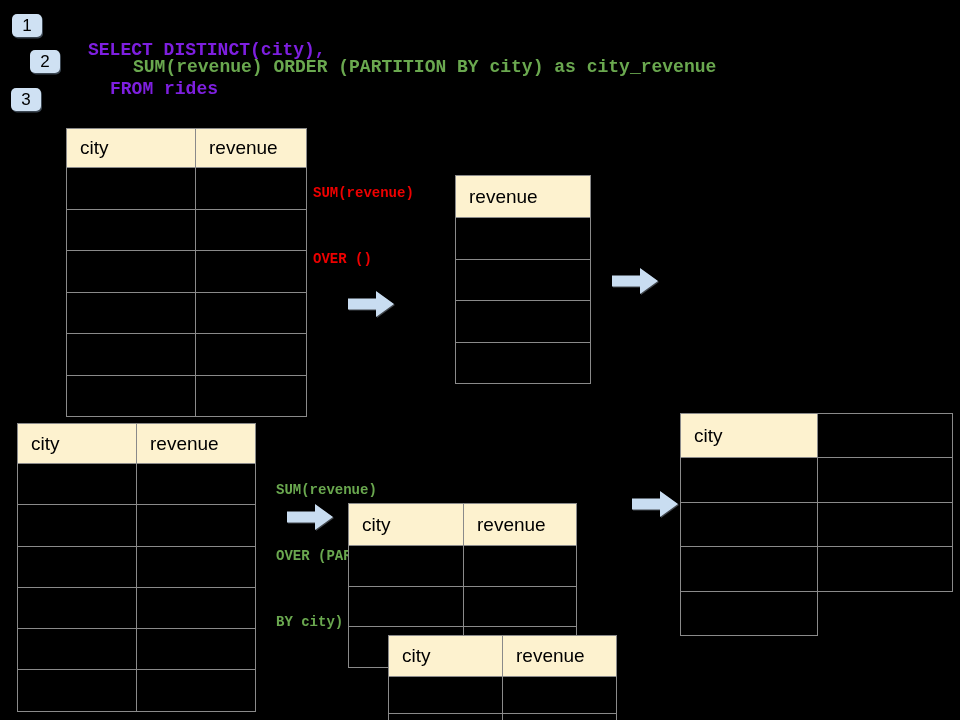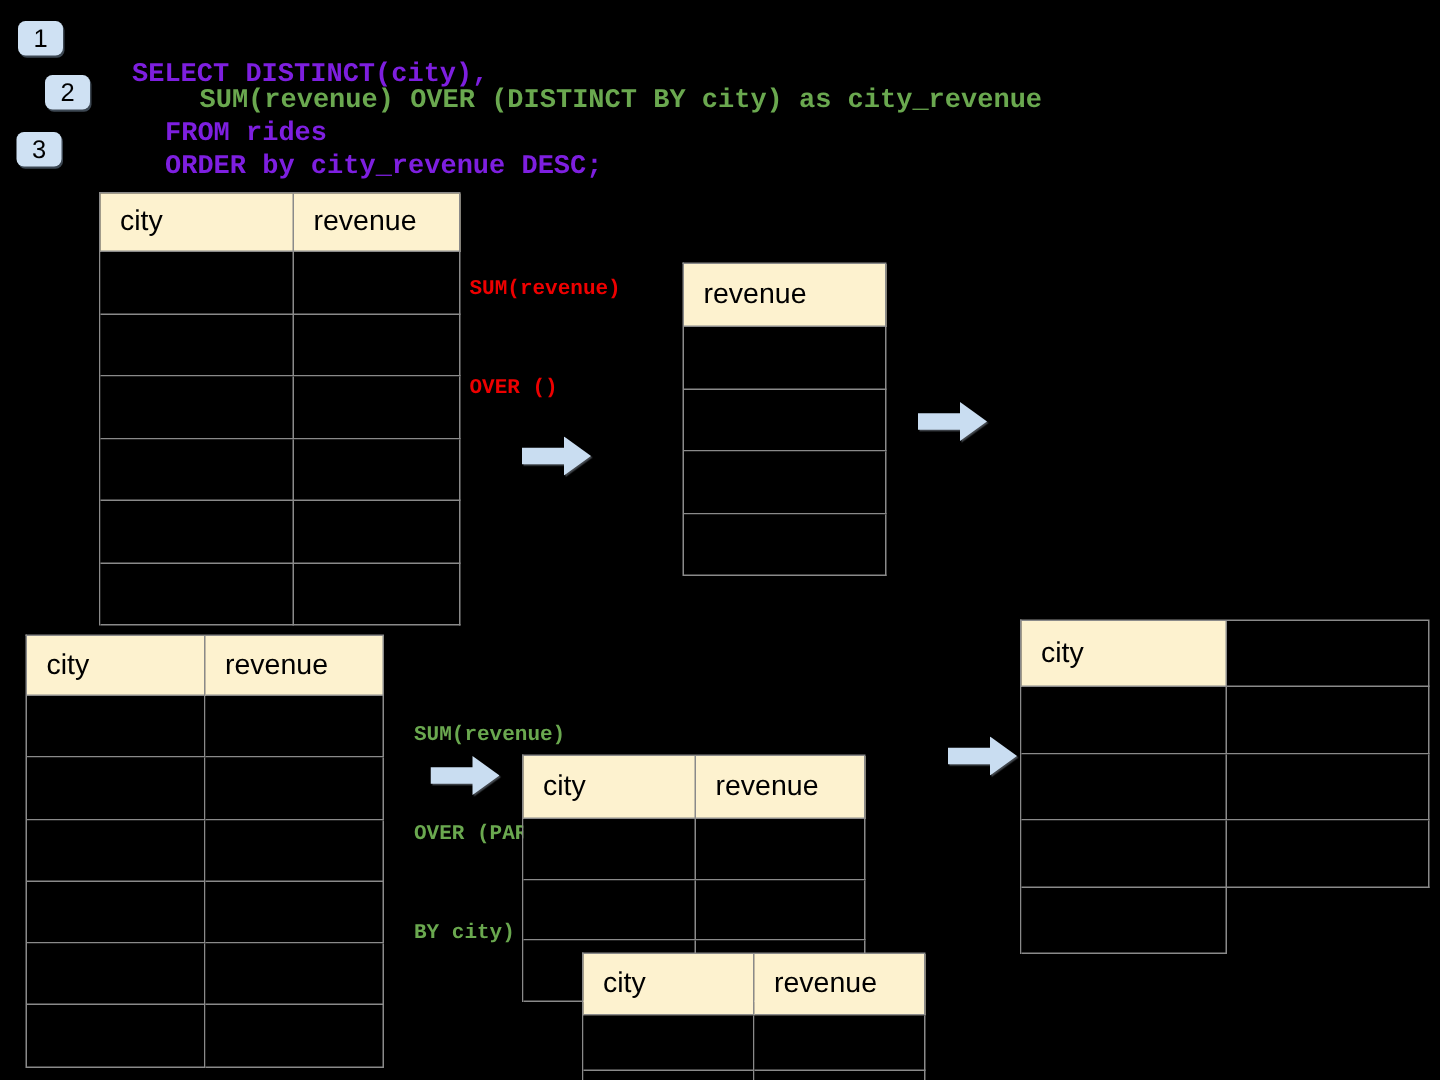--- a/index.html
+++ b/index.html
@@ -93,23 +93,22 @@
 </head>
 <body>
 
 <div id="canvas">
 
   <div class="badge b1">1</div>
   <div class="badge b2">2</div>
   <div class="badge b3">3</div>
 
   <div class="code purple ln1">SELECT DISTINCT(city),</div>
-  <div class="code green  ln3">SUM(revenue) OVER (DISTINCT BY city) as city_revenue</div>
+  <div class="code green  ln3">SUM(revenue) ORDER (PARTITION BY city) as city_revenue</div>
   <div class="code purple ln4">FROM rides</div>
-  <div class="code purple ln5">ORDER by city_revenue DESC;</div>
 
 
   <div class="lbl lbl-total">
     <div>SUM(revenue)</div>
     <div>OVER ()</div>
   </div>
 
   <div class="lbl lbl-part">
     <div>SUM(revenue)</div>
     <div>OVER (PARTITION</div>

